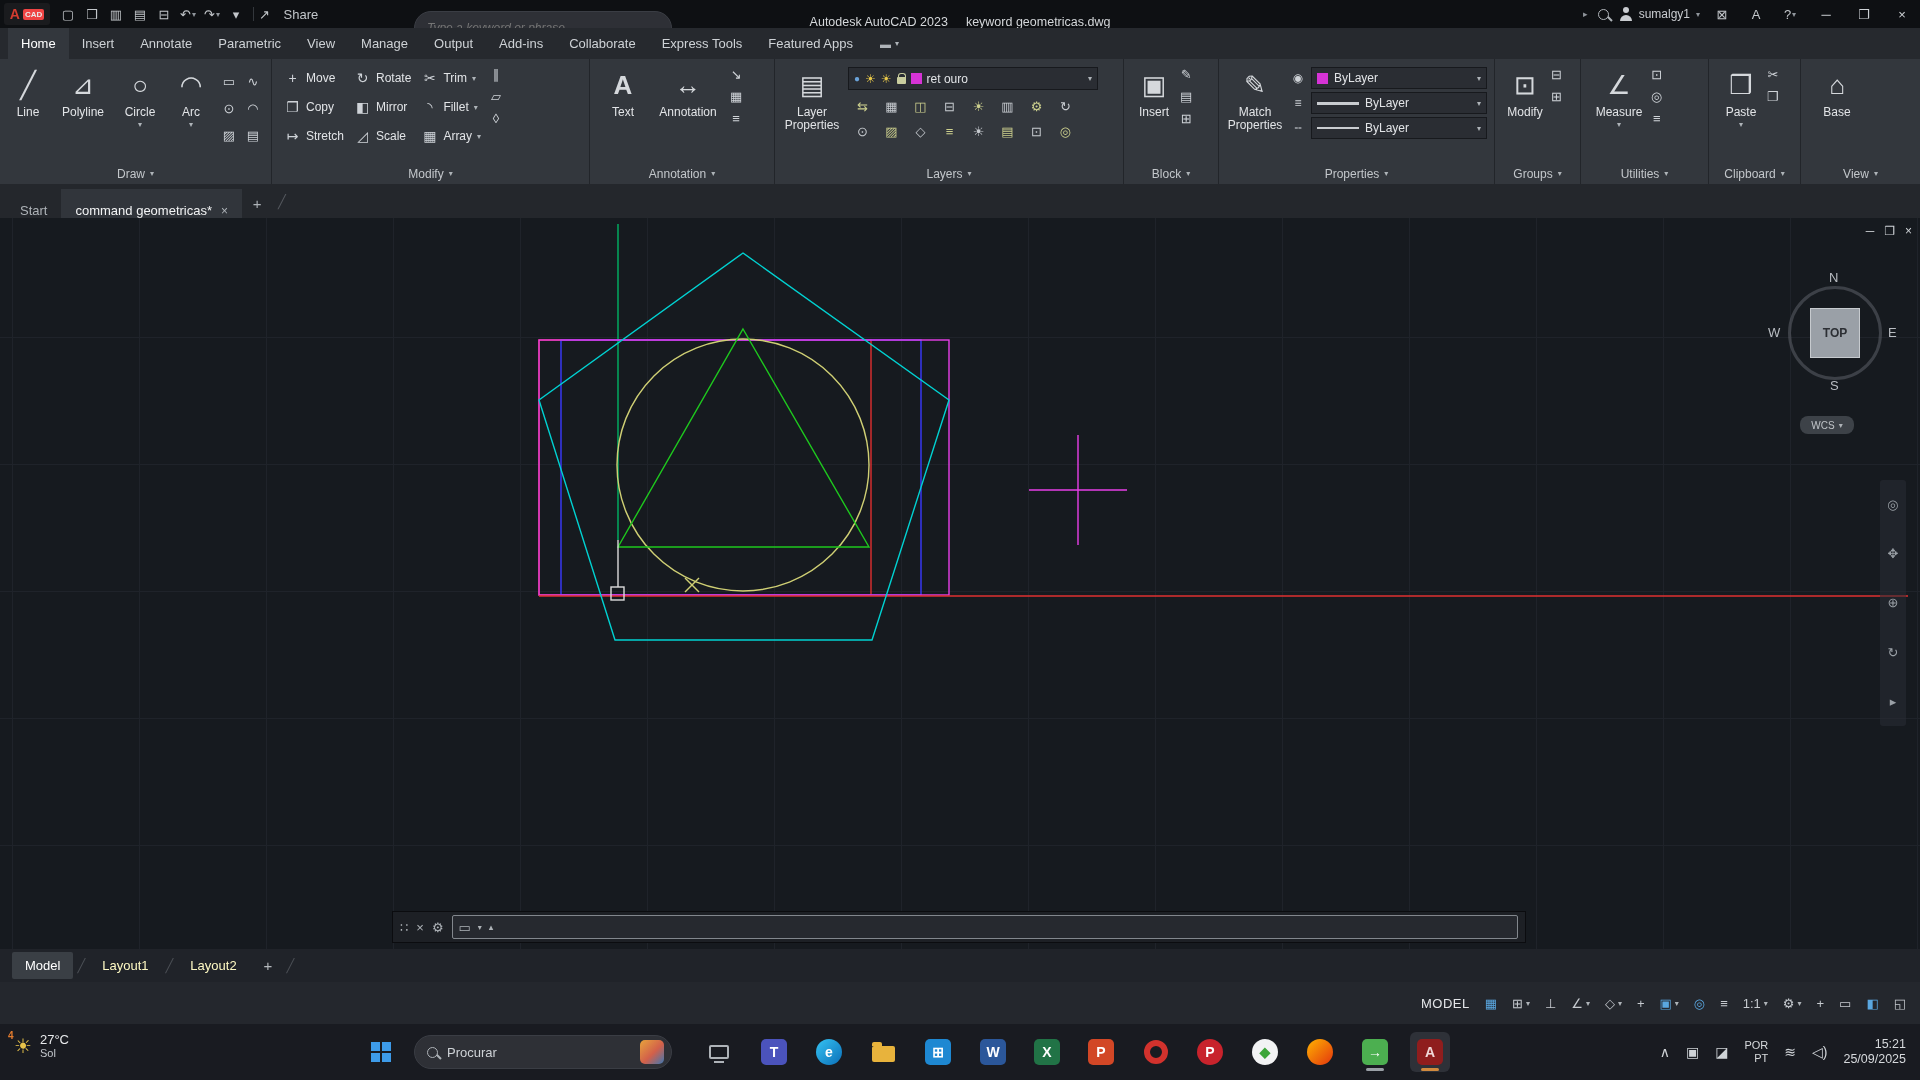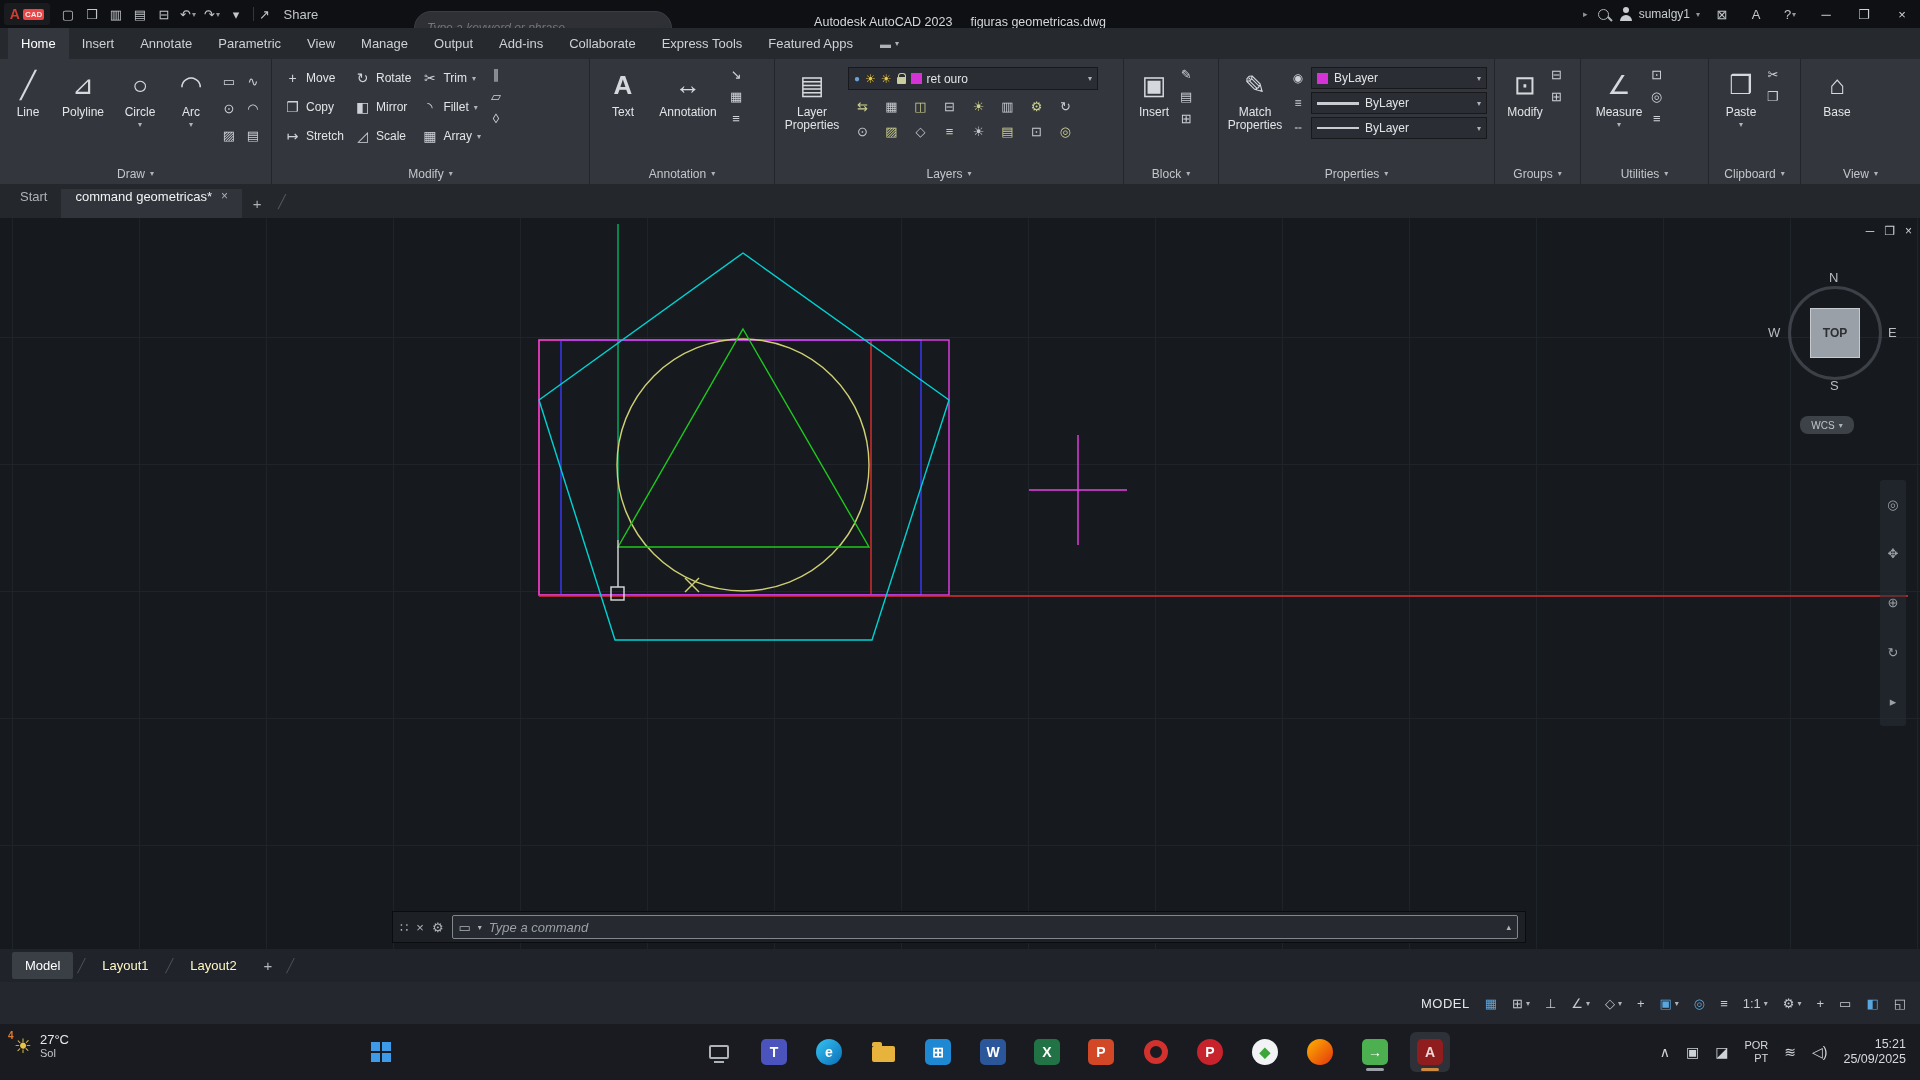--- a/index.html
+++ b/index.html
@@ -48,21 +48,21 @@
   .ygl{color:#cdd08e}
   .prop-col{display:flex;flex-direction:column;gap:3px;padding-top:5px}
   .prop-row{display:flex;align-items:center;gap:5px}
   .prop-ico{width:16px;text-align:center;font-size:12px;color:#cfd3d8}
   .prop-dd{width:176px;height:22px;background:#2a2d33;border:1px solid #17191d;display:flex;align-items:center;gap:6px;padding:0 5px;font-size:12px;color:#e2e4e7}
   .lw-sample{width:42px;height:3px;background:#c9ccd0}
   .lt-sample{width:42px;height:0;border-top:2px solid #c9ccd0}
   .dd-caret{margin-left:auto;font-size:8px;color:#aeb3b8}
   
   #file-tabs{position:absolute;left:0;top:184px;width:1920px;height:34px;background:#24272c;display:flex;align-items:flex-end;padding-left:6px;font-size:13px}
-  .ftab{height:29px;display:flex;align-items:flex-start;padding:0 14px;color:#aeb3b8;gap:9px}
+  .ftab{height:29px;display:flex;align-items:flex-end;padding:0 14px;color:#aeb3b8;gap:9px}
   .ftab.active{background:#31353b;color:#f2f3f4}
   .ftab .x{font-size:12px;color:#aeb3b8}
   .ftab-plus{height:29px;width:30px;display:flex;align-items:center;justify-content:center;color:#aeb3b8;font-size:15px}
   .ftab-slash{color:#54585e;align-self:center;margin-left:6px}
   
   #canvas{position:absolute;left:0;top:218px;width:1920px;height:731px;background:#161a1f;background-image:linear-gradient(#1f232a 1px,transparent 1px),linear-gradient(90deg,#1f232a 1px,transparent 1px);background-size:127px 127px;background-position:12px -8px}
   #shapes-svg{position:absolute;left:0;top:0}
   #win-controls{position:absolute;right:8px;top:6px;display:flex;gap:10px;color:#cfd3d7;font-size:12px}
   #viewcube{position:absolute;left:1776px;top:56px;width:120px;height:126px;color:#b9bdc2;font-size:13px}
   #vc-ring{position:absolute;left:12px;top:12px;width:94px;height:94px;border:3px solid #5c6167;border-radius:50%;opacity:.55}
@@ -132,21 +132,21 @@
     <span class="qi">▥</span>
     <span class="qi">▤</span>
     <span class="qi">⊟</span>
     <span class="qi">↶<span class="sm">▾</span></span>
     <span class="qi">↷<span class="sm">▾</span></span>
     <span class="qi">▾</span>
     <span class="tb-sep"></span>
     <span class="qi" style="width:auto;gap:5px"><span>↗</span>&nbsp;<span>Share</span></span>
     <div id="tb-title">
       <span>Autodesk AutoCAD 2023</span>
-      <span>figuras geometricas.dwg</span>
+      <span>keyword geometricas.dwg</span>
     </div>
     <div id="tb-right">
       <span style="font-size:9px;color:#8f959b">▸</span>
       <input id="tb-search" placeholder="Type a keyword or phrase" style="">
       <span class="mag"></span>
       <span style="display:flex;align-items:center;gap:6px">
         <span class="person"></span>
         <span>sumalgy1</span>
         <span style="font-size:8px;color:#8f959b">▾</span>
       </span>
@@ -520,21 +520,20 @@
     </div>
   </div>
 
   <div id="cmd-dock">
     <span class="ci">∷</span>
     <span class="ci">×</span>
     <span class="ci">⚙</span>
     <div id="cmd-input">
       <span class="ci">▭</span>
       <span class="caret">▾</span>
-      <input id="cmd-field" placeholder="Type a command" style="">
       <span class="ci" style="font-size:9px">▴</span>
     </div>
   </div>
 
   <div id="layout-tabs">
     <span class="ltab active">Model</span>
     <span class="lt-slash">╱</span>
     <span class="ltab">Layout1</span>
     <span class="lt-slash">╱</span>
     <span class="ltab">Layout2</span>
@@ -575,20 +574,25 @@
 
     <div class="tb-ico" style="left:361px">
         <span id="start-glyph">
           <span></span>
           <span></span>
           <span></span>
           <span></span>
         </span>
       </div>
 
+    <div id="tb-search">
+      <span class="mag"></span>
+      <input placeholder="Procurar" style="">
+      <span id="search-img"></span>
+    </div>
 
     <div class="tb-ico" style="left:699px">
         <span class="monitor"></span>
       </div>
     <div class="tb-ico" style="left:754px">
         <span class="tile" style="background:#4b53bc">T</span>
       </div>
     <div class="tb-ico" style="left:809px">
         <span class="tile circ" style="background:linear-gradient(135deg,#35c3f3,#0b6fb8)">e</span>
       </div>

